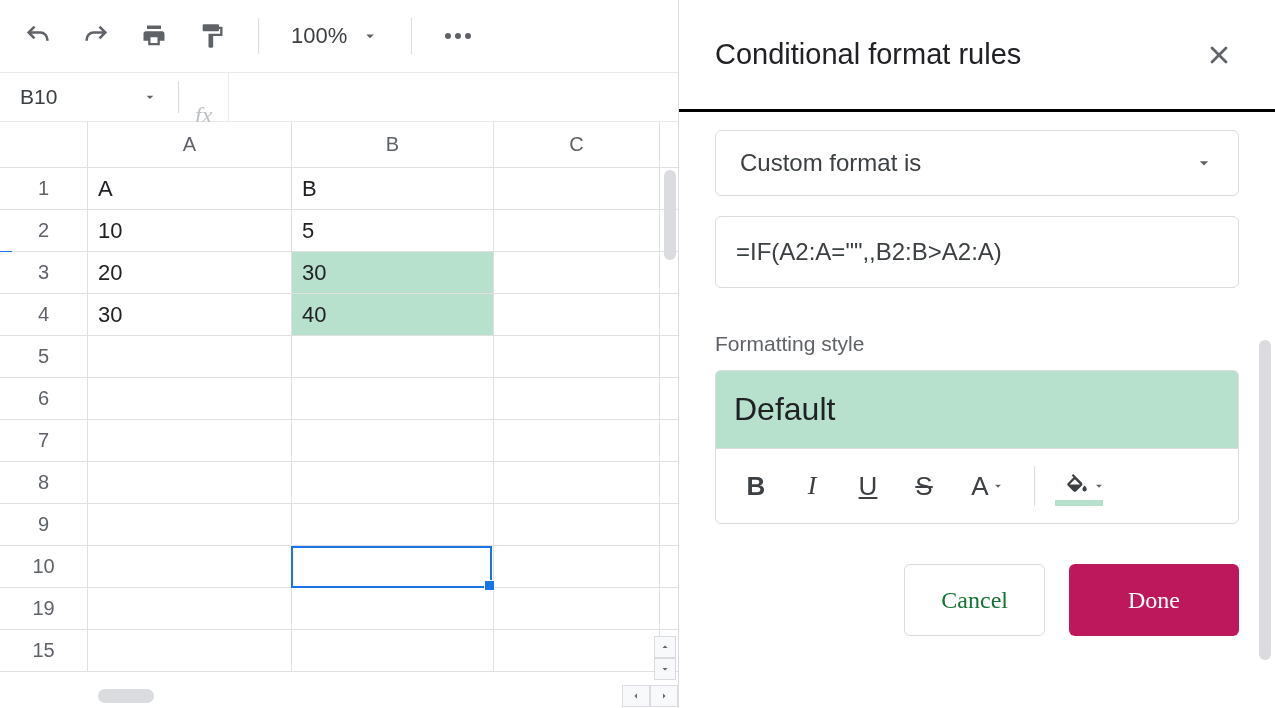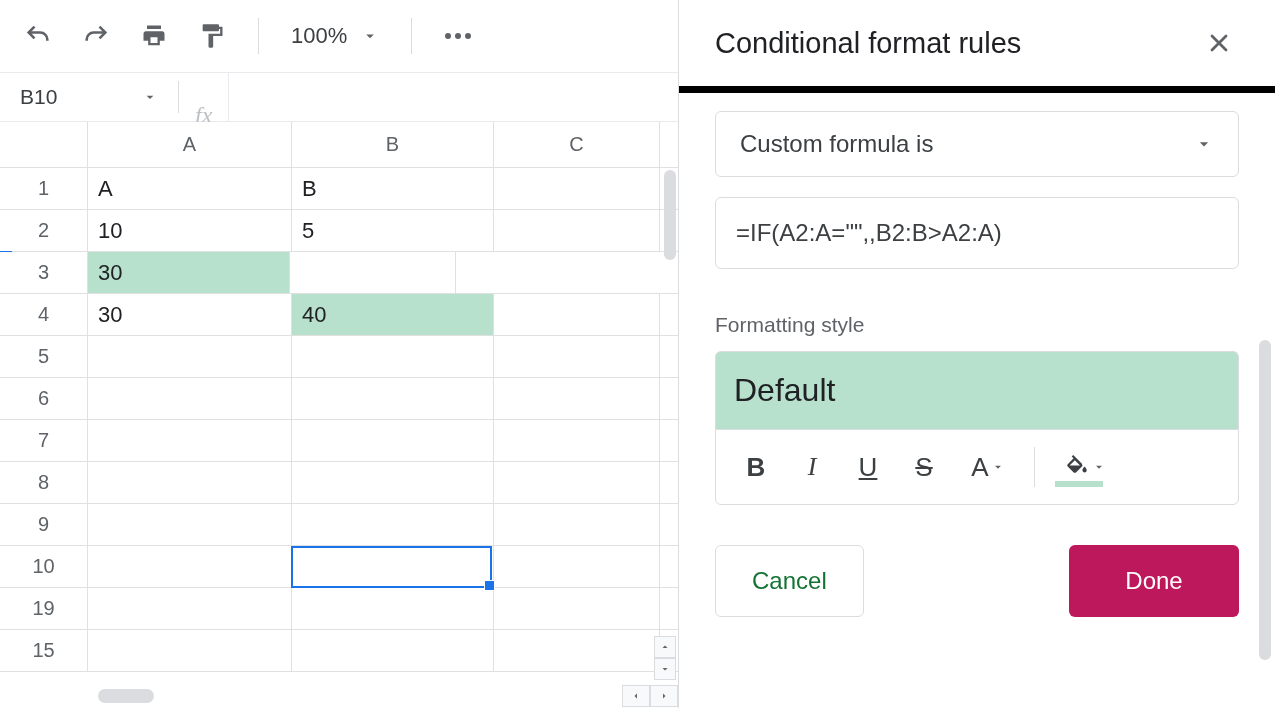--- a/index.html
+++ b/index.html
@@ -49,38 +49,38 @@
 .hscroll { position: absolute; left: 84px; right: 0; bottom: 0px; height: 24px; display:flex; align-items:center; }
 .hscroll-thumb { width: 56px; height: 14px; background: #dadce0; border-radius: 7px; margin-left: 14px; }
 .hscroll-arrows { margin-left:auto; display:flex; gap:0; }
 .hscroll-arrows div { width:28px; height:22px; border:1px solid #dadce0; display:flex; align-items:center; justify-content:center; color:#5f6368; font-size:14px; background:#f8f9fa; }
 
 .vscroll-bottom { position:absolute; right:2px; bottom:28px; width:22px; display:flex; flex-direction:column; }
 .vscroll-bottom div { width:22px; height:22px; border:1px solid #dadce0; display:flex; align-items:center; justify-content:center; color:#5f6368; font-size:12px; background:#f8f9fa; }
 
 
 .panel { position: absolute; top: 0; right: 0; bottom: 0; width: 597px; border-left: 1px solid #dadce0; background: #fff; }
-.panel-header { height: 93px; display: flex; align-items: center; justify-content: space-between; padding: 0 36px; border-bottom: 7px solid #000000; }
+.panel-header { height: 112px; display: flex; align-items: center; justify-content: space-between; padding: 0 36px; border-bottom: 3px solid #000000; }
 .panel-title { font-size: 29px; color: #202124; font-family: "Google Sans", Arial, sans-serif; }
 .close-btn { width: 40px; height: 40px; display:flex; align-items:center; justify-content:center; color:#5f6368; border-radius:50%; }
 
 .panel-body { padding: 18px 36px; }
 .rule-select { height: 66px; border: 1px solid #dadce0; border-radius: 6px; display:flex; align-items:center; justify-content:space-between; padding: 0 24px; font-size: 24px; color: #3c4043; margin-bottom: 20px; }
 .formula-box { height: 72px; border: 1px solid #dadce0; border-radius: 6px; display:flex; align-items:center; padding: 0 20px; font-size: 24px; color: #3c4043; margin-bottom: 44px; }
 .section-label { font-size: 21px; color: #5f6368; margin-bottom: 14px; }
 .style-preview { background: #b7e1cd; border: 1px solid #dadce0; border-bottom: none; border-radius: 6px 6px 0 0; padding: 20px 18px; font-size: 32px; color: #202124; }
 .style-toolbar { border: 1px solid #dadce0; border-radius: 0 0 6px 6px; height: 76px; display:flex; align-items:center; padding: 0 16px; gap: 8px; }
 .fmt-btn { width: 48px; height: 48px; display:flex; align-items:center; justify-content:center; color:#3c4043; border-radius:4px; font-size: 26px; }
 .fmt-sep { width:1px; height:40px; background:#dadce0; margin: 0 6px; }
 .text-color { position:relative; }
 .fill-color { position:relative; }
 .color-underline { position:absolute; left:6px; right:18px; bottom:4px; height:6px; }
 .dd-caret { font-size:14px; color:#5f6368; margin-left:2px; }
 
-.panel-actions { display:flex; gap: 39px; justify-content:space-between; margin-top: 40px; }
+.panel-actions { display:flex; gap: 24px; justify-content:flex-end; margin-top: 40px; font-family: Liberation Serif, serif; }
 .btn { height: 72px; padding: 0 36px; border-radius: 6px; font-size: 24px; display:flex; align-items:center; justify-content:center; cursor:pointer; }
 .btn-cancel { border: 1px solid #dadce0; color: #137333; background:#fff; }
 .btn-done { background: #be185d; color: #fff; border: none; min-width: 170px; }
 
 .panel-scroll { position:absolute; right:4px; top:340px; width:12px; height:320px; background:#dadce0; border-radius:6px; }
 
 svg { display:block; }
 </style>
 </head>
 <body>
@@ -161,20 +161,21 @@
         <div class="cell colC"></div>
       </div>
       <div class="row r2">
         <div class="row-header">2</div>
         <div class="cell colA">10</div>
         <div class="cell colB">5</div>
         <div class="cell colC"></div>
       </div>
       <div class="row r3">
         <div class="row-header">3</div>
+        <div class="cell colA">20</div>
         <div class="cell colB highlight">30</div>
         <div class="cell colC"></div>
       </div>
       <div class="row r4">
         <div class="row-header">4</div>
         <div class="cell colA">30</div>
         <div class="cell colB highlight">40</div>
         <div class="cell colC"></div>
       </div>
       <div class="row r5">
@@ -265,21 +266,21 @@
   <div class="panel-header">
     <div class="panel-title">Conditional format rules</div>
     <div class="close-btn">
       <svg width="28" height="28" viewBox="0 0 24 24" fill="none" stroke="#5f6368" stroke-width="2.4" stroke-linecap="round">
           <path d="M6 6l12 12M18 6L6 18"></path>
         </svg>
     </div>
   </div>
   <div class="panel-body">
     <div class="rule-select">
-      <span>Custom formula is</span>
+      <span>Custom format is</span>
       <span>
         <svg width="20" height="20" viewBox="0 0 24 24" fill="#5f6368">
             <path d="M7 10l5 5 5-5z"></path>
           </svg>
       </span>
     </div>
     <div class="formula-box">
       <span>=IF(A2:A="",,B2:B&gt;A2:A)</span>
     </div>
 

